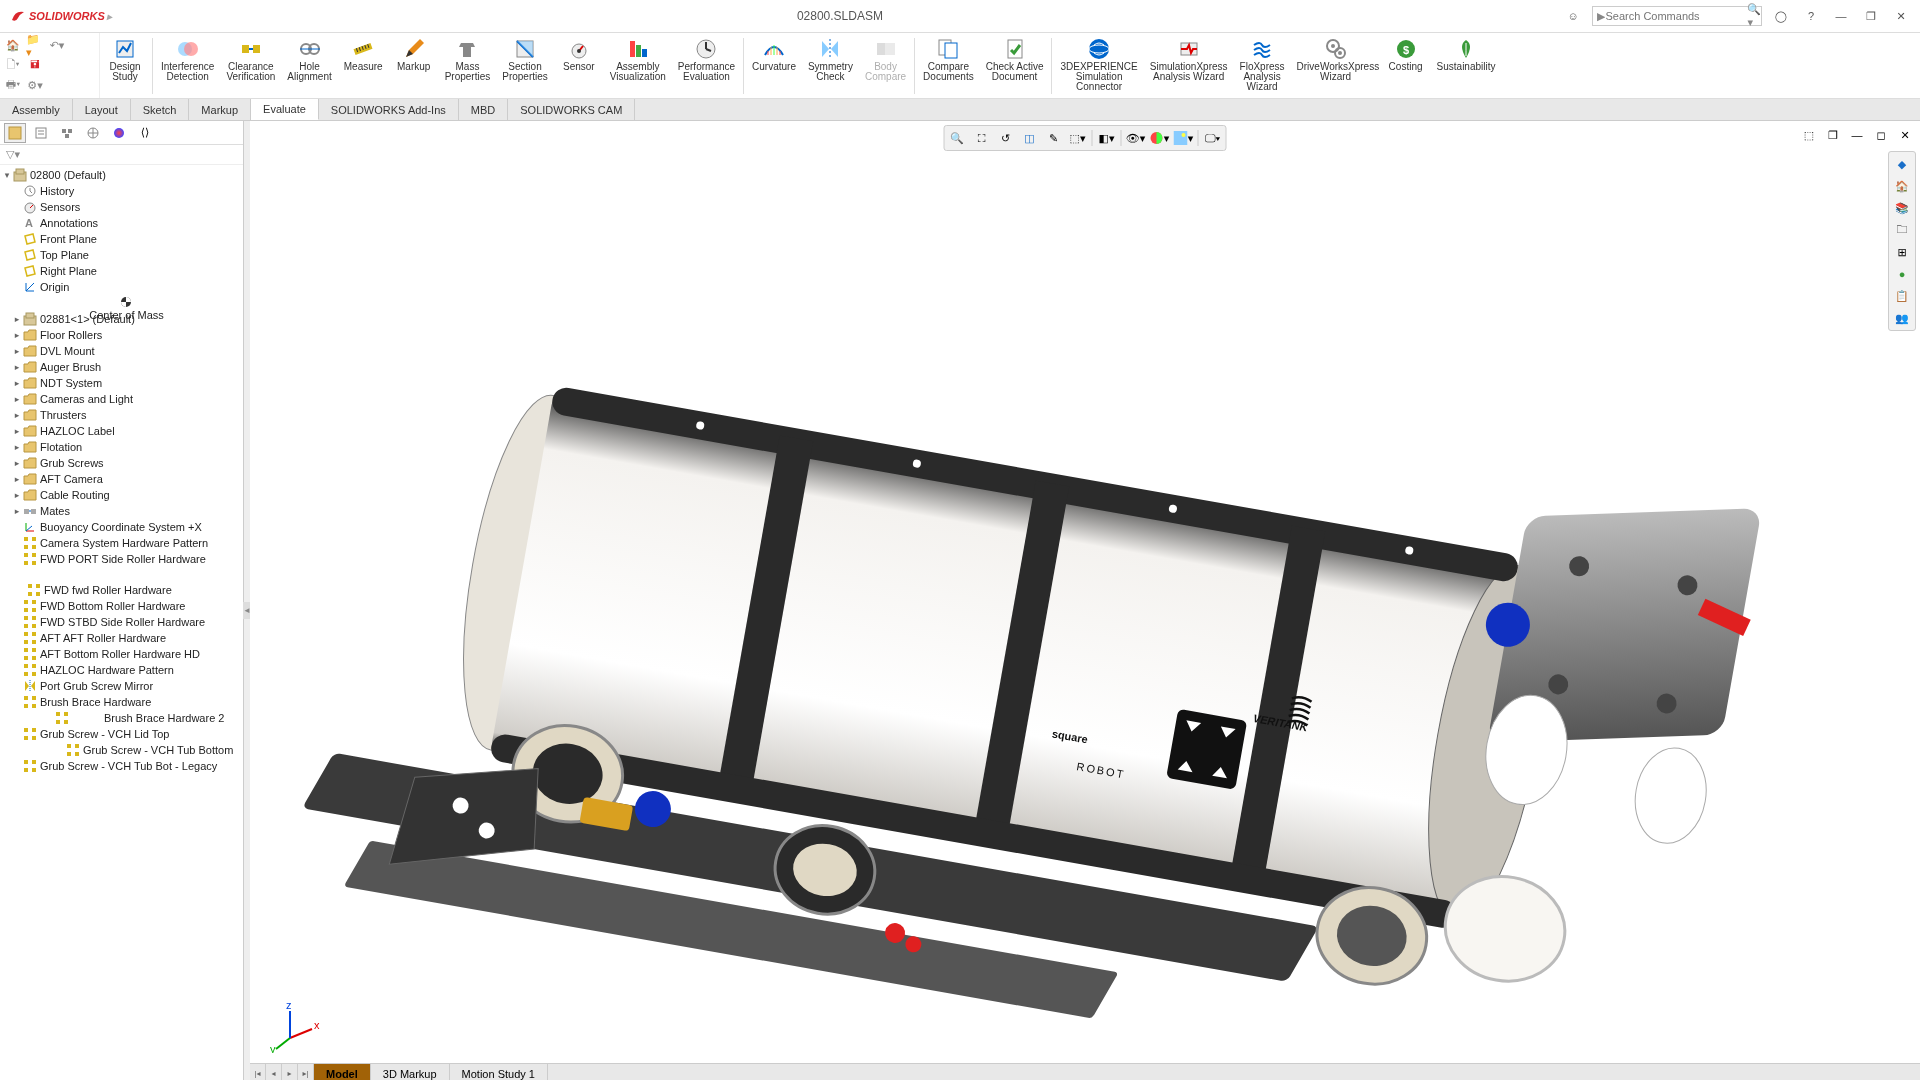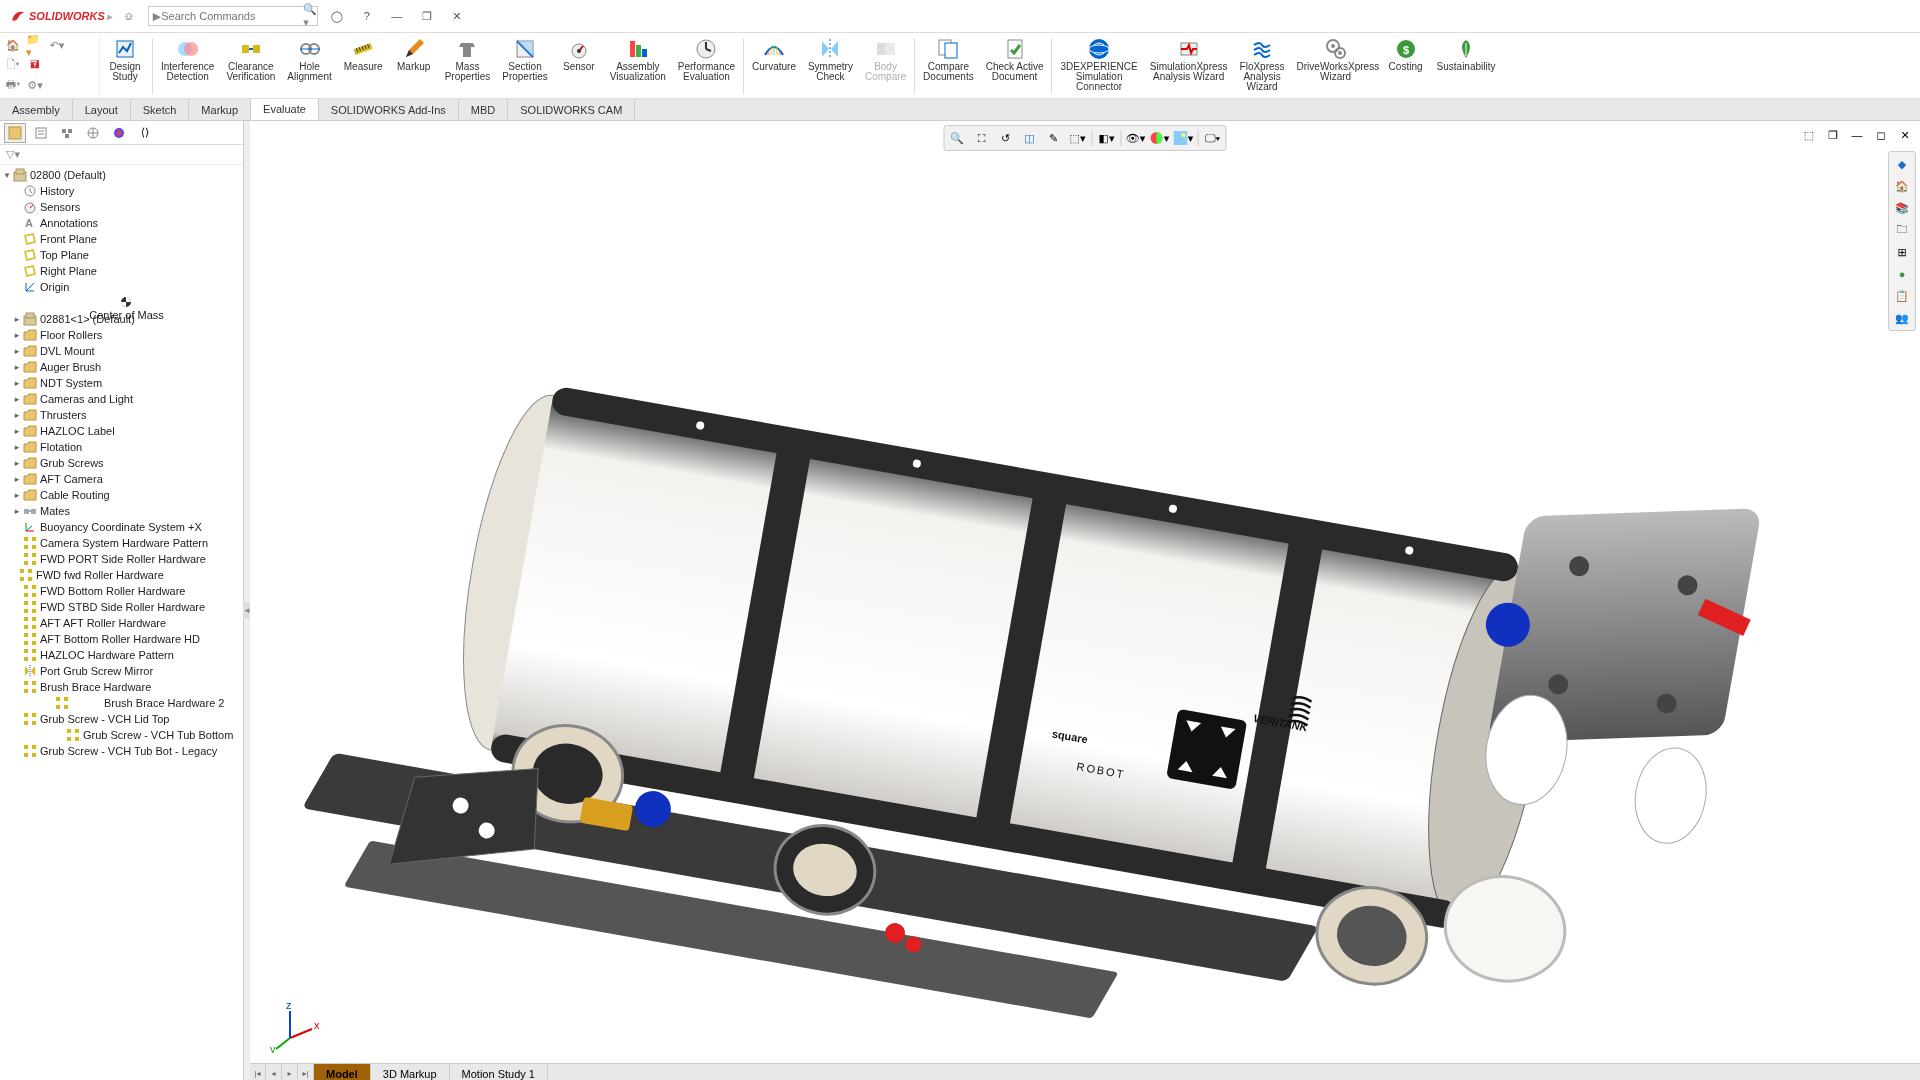--- a/index.html
+++ b/index.html
@@ -73,20 +73,21 @@
 <body>
 
 <div class="titlebar">
   <div class="logo">
     <svg width="16" height="16" viewBox="0 0 16 16">
         <path d="M2 12 Q5 2 14 4 Q10 6 8 10 Q6 14 2 12" fill="#d9272e"></path>
       </svg>
     <span>SOLIDWORKS</span>
       <span class="logo-arrow">▸</span>
   </div>
+  <div class="title-center">02800.SLDASM</div>
   <div class="title-right">
     <span class="win-btn">☺</span>
     <div class="search-box">
       <span class="ic-gray">▶</span>
       <input placeholder="Search Commands" style="">
       <span class="ic-gray">🔍▾</span>
     </div>
     <span class="win-btn">◯</span>
     <span class="win-btn">?</span>
     <span class="win-btn">—</span>
@@ -627,21 +628,21 @@
           <span class="tw-ico">
             <svg width="14" height="14">
               <rect x="1" y="1" width="4" height="4" fill="#d9b81a"></rect>
               <rect x="9" y="1" width="4" height="4" fill="#d9b81a"></rect>
               <rect x="1" y="9" width="4" height="4" fill="#d9b81a"></rect>
               <rect x="9" y="9" width="4" height="4" fill="#d9b81a"></rect>
             </svg>
           </span>
           <span class="tw-lbl">FWD PORT Side Roller Hardware</span>
         </div>
-        <div class="tree-row" style="padding-left: 8px;">
+        <div class="tree-row" style="padding-left: 16px; margin-top: 15px;">
           <span class="tw-toggle"></span>
           <span class="tw-ico">
             <svg width="14" height="14">
               <rect x="1" y="1" width="4" height="4" fill="#d9b81a"></rect>
               <rect x="9" y="1" width="4" height="4" fill="#d9b81a"></rect>
               <rect x="1" y="9" width="4" height="4" fill="#d9b81a"></rect>
               <rect x="9" y="9" width="4" height="4" fill="#d9b81a"></rect>
             </svg>
           </span>
           <span class="tw-lbl">FWD fwd Roller Hardware</span>

